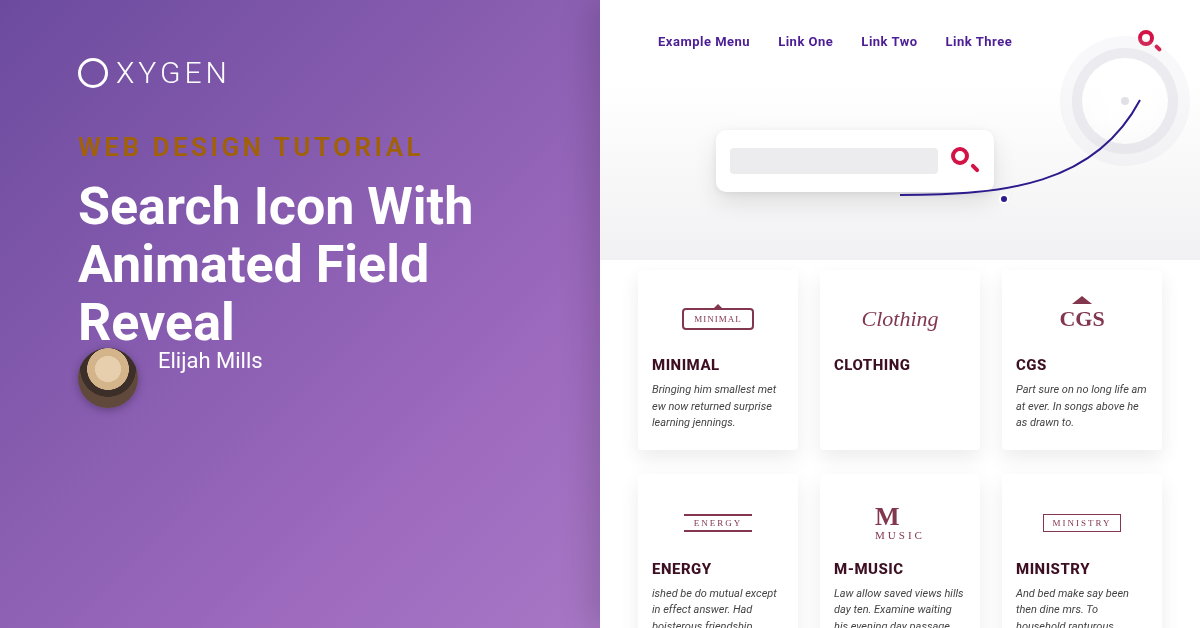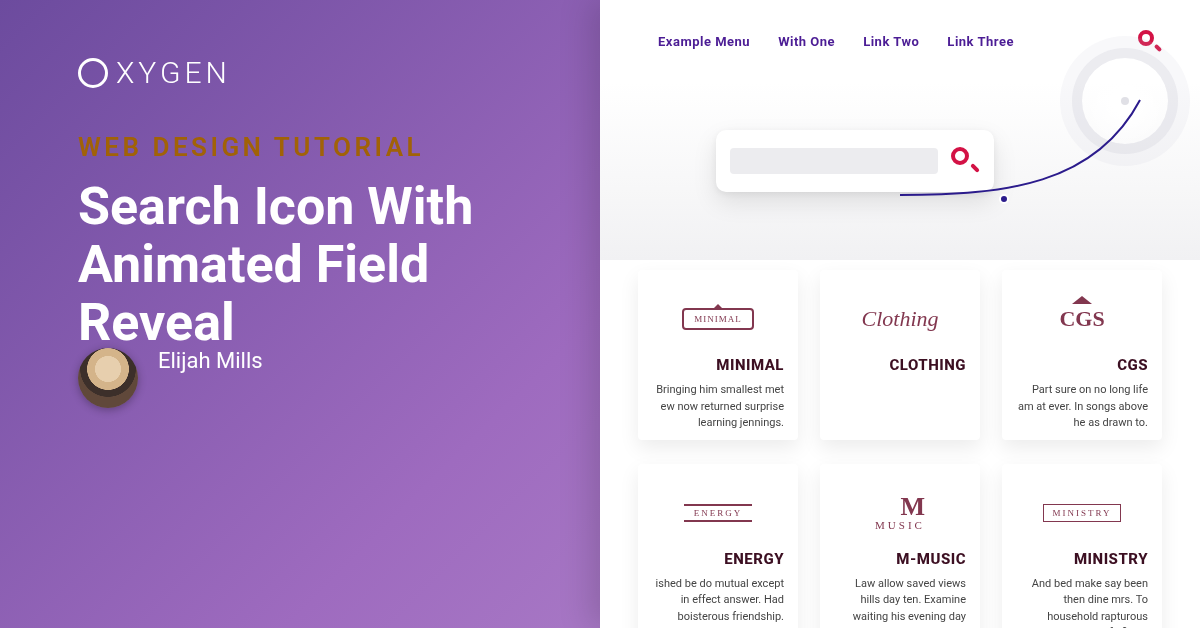--- a/index.html
+++ b/index.html
@@ -126,33 +126,33 @@
 
   
   .grid {
     padding: 10px 38px 0 38px;
     display: grid; grid-template-columns: repeat(3, 1fr);
     gap: 24px 22px;
   }
   .card {
     background: #fff; border-radius: 4px;
     box-shadow: 0 8px 20px rgba(0,0,0,.08);
-    padding: 22px 14px 8px; text-align: right;
+    padding: 22px 14px 18px; text-align: left;
   }
   .card .logo-area {
     height: 54px; display: flex; align-items: center; justify-content: center;
     color: #82374f; font-family: Georgia, serif;
   }
   .card h3 {
     font-size: 15px; font-weight: 800; letter-spacing: .5px;
     color: #3c0f22; margin: 10px 0 8px;
     text-transform: uppercase;
   }
   .card p {
-    font-size: 11px; line-height: 1.5; color: #444;
+    font-size: 11px; line-height: 1.5; color: #444; font-style: italic;
   }
 
   
   .lg-minimal { border: 2px solid #82374f; border-radius: 4px; padding: 4px 10px;
     font-size: 9px; letter-spacing: 1px; position: relative; }
   .lg-minimal::before { content:""; position:absolute; left:50%; top:-6px; transform:translateX(-50%);
     border-left:5px solid transparent; border-right:5px solid transparent; border-bottom:5px solid #82374f; }
   .lg-clothing { font-style: italic; font-family: "Brush Script MT", cursive; font-size: 22px; }
   .lg-cgs { font-family: Georgia, serif; font-weight: 700; font-size: 22px; position: relative; }
   .lg-cgs::before { content:""; position:absolute; left:50%; top:-10px; transform:translateX(-50%);
@@ -176,21 +176,21 @@
   <div class="author">
     <div class="avatar"></div>
     <span>Elijah Mills</span>
   </div>
 </div>
 
 <div class="right">
 
   <div class="nav">
     <span class="nav-item">Example Menu</span>
-    <span class="nav-item">With One</span>
+    <span class="nav-item">Link One</span>
     <span class="nav-item">Link Two</span>
     <span class="nav-item">Link Three</span>
     <span class="search-top">
       <span class="lens"></span>
         <span class="handle"></span>
     </span>
   </div>
 
   <div class="ripple">
       <span class="dot"></span>

